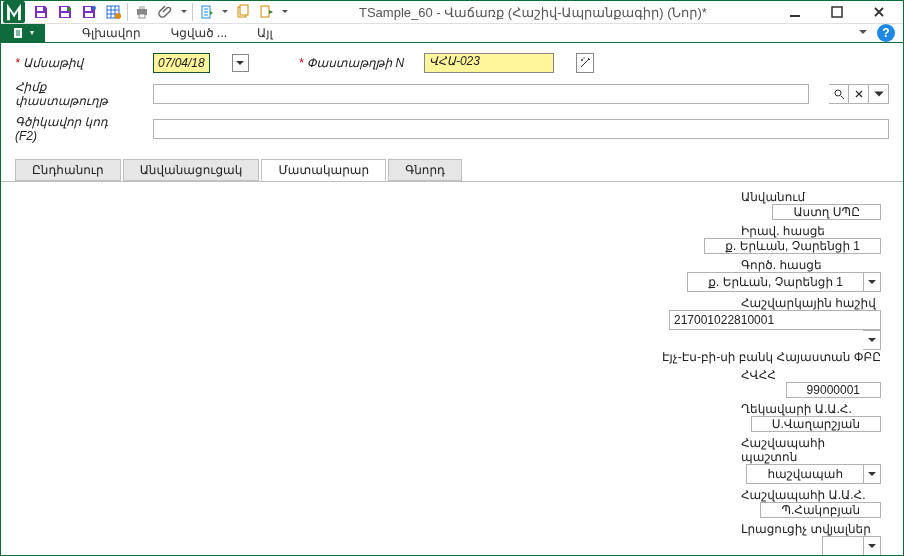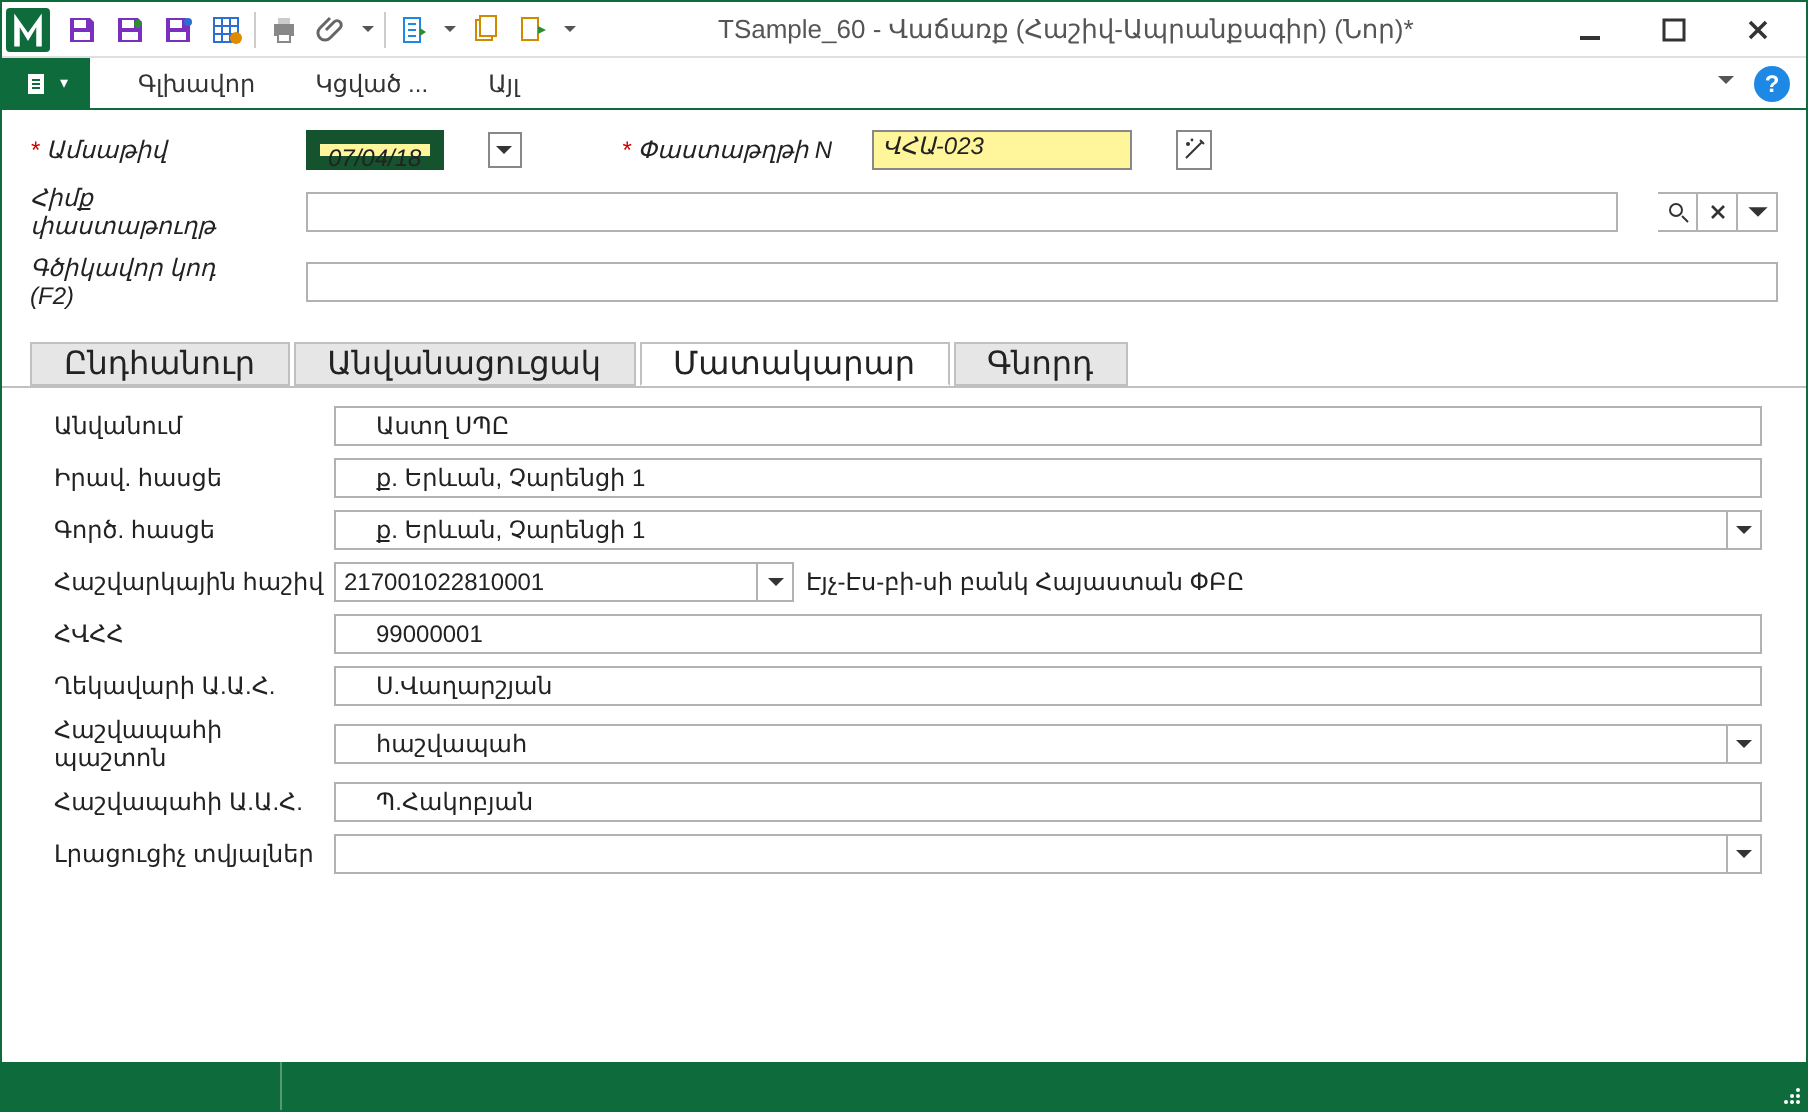--- a/index.html
+++ b/index.html
@@ -77,41 +77,41 @@
     border-bottom: 1px solid var(--green);
   }
   .file-tab {
     width: 44px;
     background: var(--green);
     display:flex; align-items:center; justify-content:center;
     color:#fff;
   }
   .file-tab svg { width:14px; height:14px; fill:#fff; }
   .file-tab .tri { margin-left:4px; font-size:8px; line-height:1; }
-  .menu-items { display:flex; align-items:center; gap: 30px; padding-left: 24px; }
+  .menu-items { display:flex; align-items:center; gap: 30px; padding-left: 37px; }
   .menu-item { cursor:pointer; color:#333; }
   .menu-right { margin-left:auto; display:flex; align-items:center; gap:8px; padding-right:8px; }
   .help-icon {
     width:18px; height:18px; border-radius:50%;
     background:#1e88e5; color:#fff; font-weight:bold; font-size:12px;
     display:flex; align-items:center; justify-content:center;
     cursor:pointer;
   }
 
   
   .form-area {
     padding: 10px 14px 6px 14px;
   }
   .row { display:flex; align-items:center; gap:20px; margin-bottom: 7px; min-height: 20px; font-style: italic; }
   .lbl { width: 118px; }
   .req::before { content: "* "; color: #c00; }
   .small-date {
-    display:flex; align-items:flex-start;
+    display:flex; align-items:center;
     background: var(--highlight);
-    border:7px solid #14532d;
+    border:1px solid #14532d;
     height:20px;
     padding: 0 4px;
   }
   .dd-btn {
     width:17px; height:18px;
     border:1px solid #888;
     margin-left:2px;
     background:#fff;
     display:flex; align-items:center; justify-content:center;
     cursor: pointer;
@@ -164,35 +164,35 @@
   }
   .tab {
     height:22px;
     padding:0 16px;
     display:flex; align-items:center;
     border:1px solid var(--tab-border);
     background: var(--tab-gray);
     margin-right: 2px;
     border-bottom:1px solid var(--tab-border);
     cursor:pointer;
-    font-size:16px;
+    font-size:12px;
   }
   .tab.active {
     background:#fff;
     border-bottom:1px solid #fff;
     position:relative;
     z-index:2;
   }
   .tab-body {
     border:none;
     border-top:none;
     margin: 0 14px 10px 14px;
     padding: 8px 8px 10px 12px;
   }
-  .form-row { display:flex; align-items:center; margin-bottom:4px; min-height:22px; }
+  .form-row { display:flex; align-items:flex-end; margin-bottom:4px; min-height:22px;flex-direction:column; }
   .form-lbl { width: 140px; }
   .form-field {
     flex:1;
     border:1px solid var(--field-border);
     height:20px;
     padding:0 20px;
     background:#fff;
     display:flex; align-items:center;
   }
   .combo {

